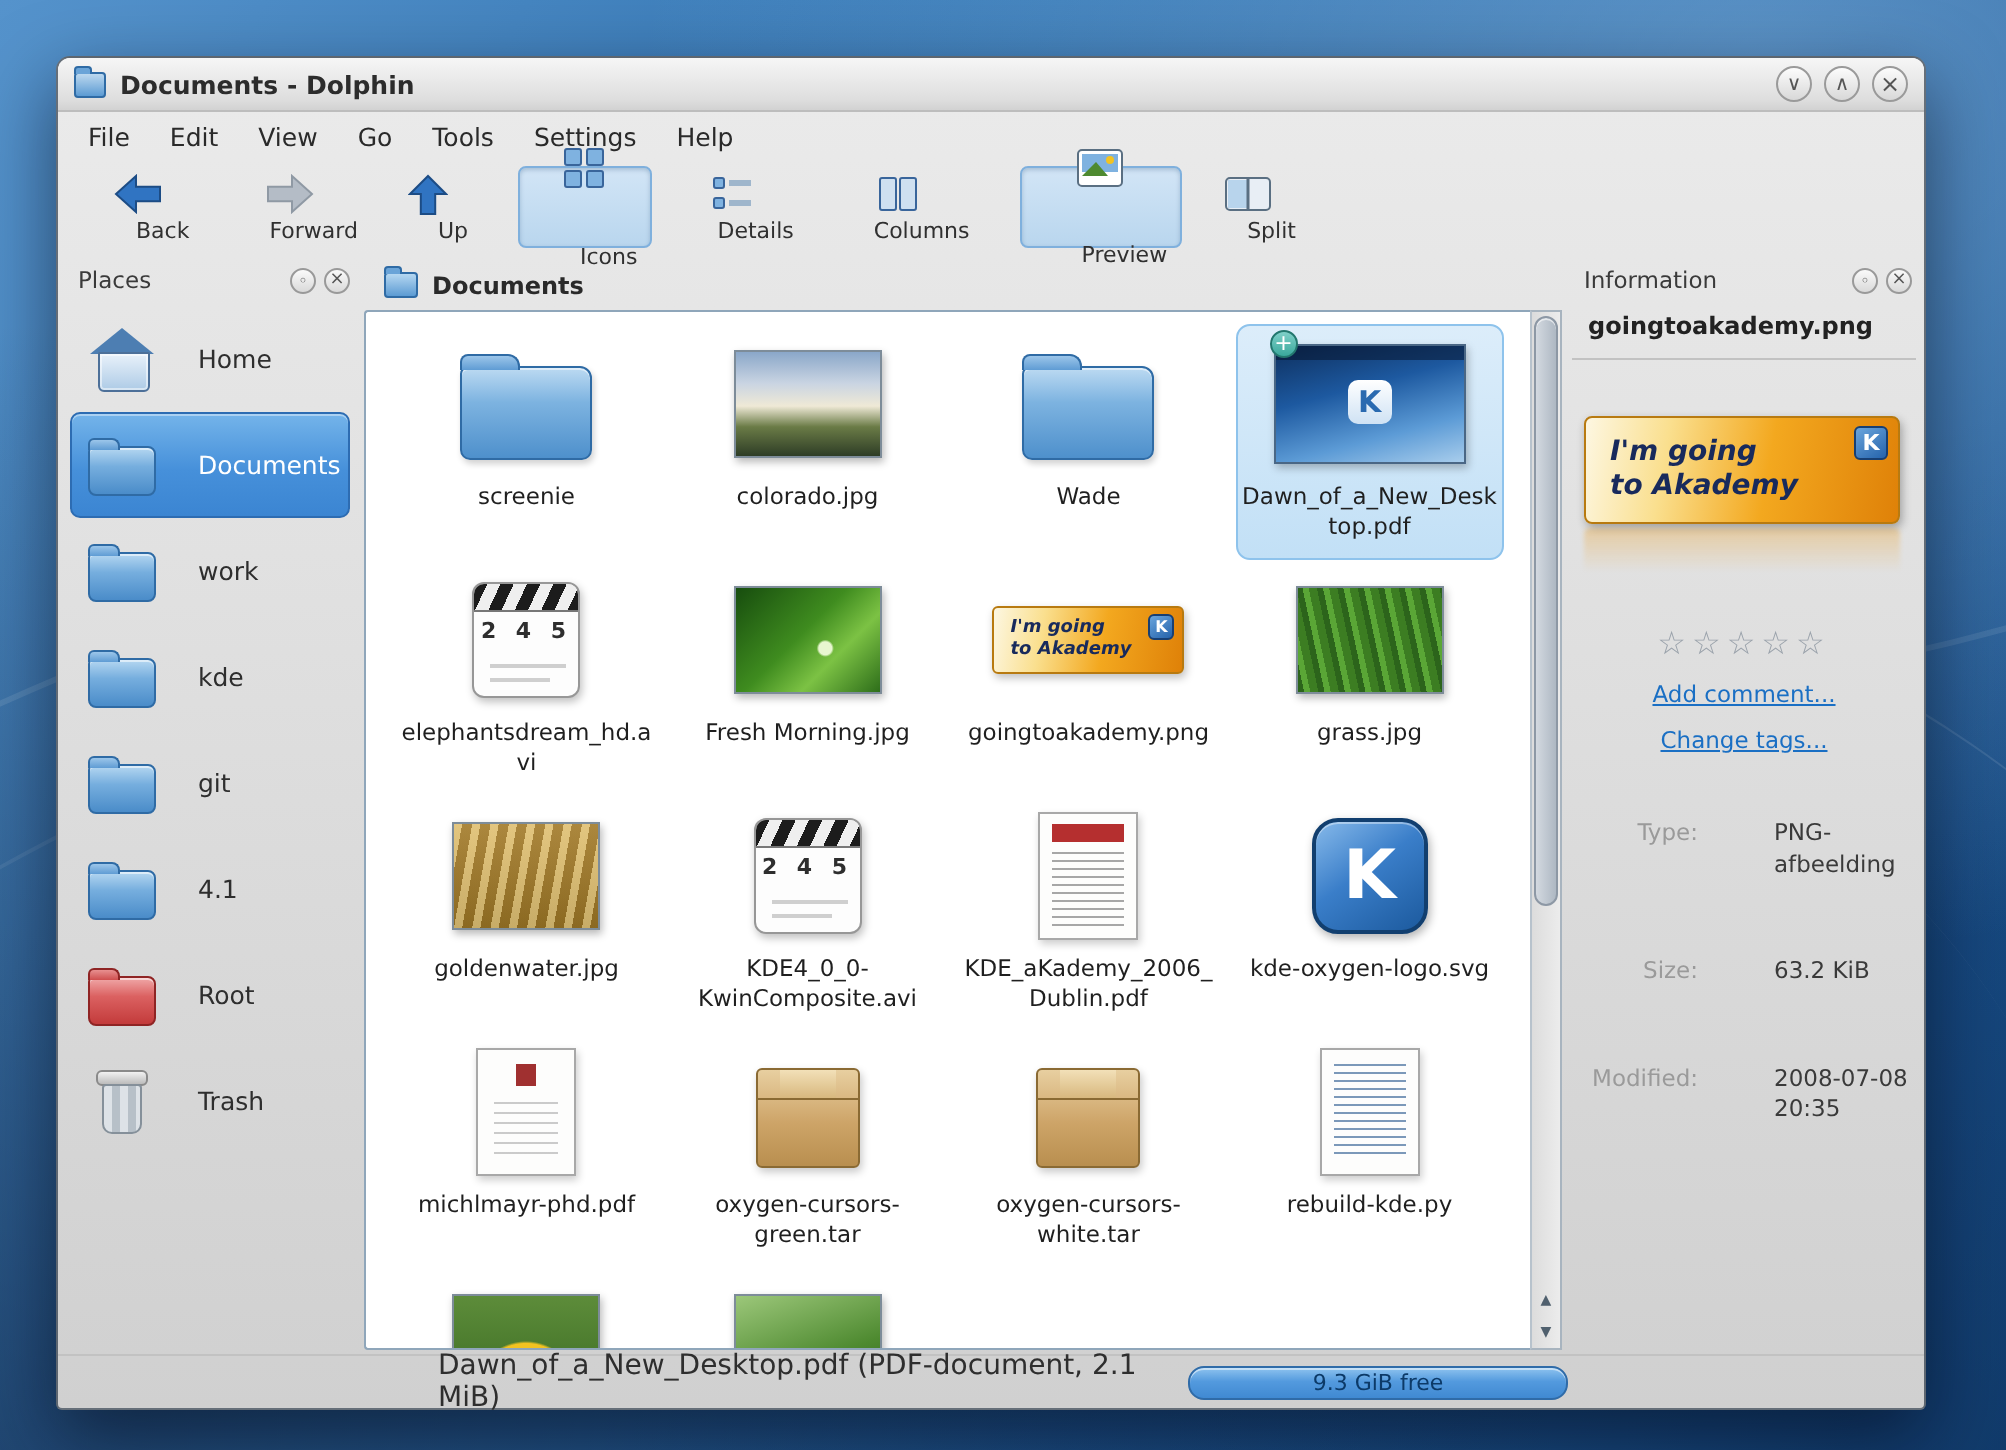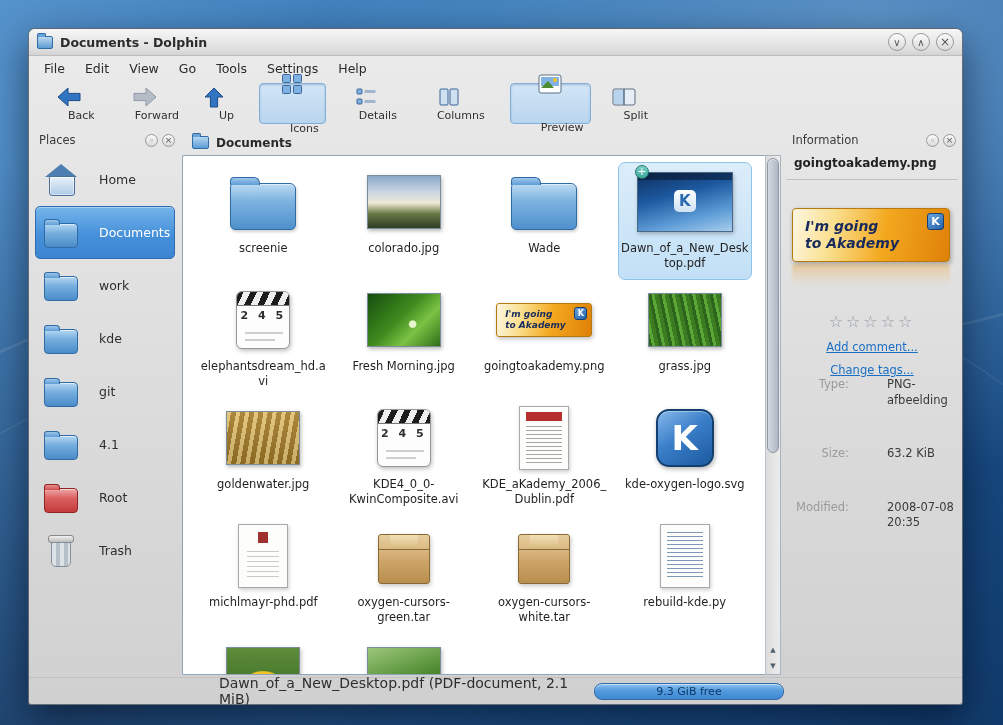--- a/index.html
+++ b/index.html
@@ -213,21 +213,21 @@
     box-shadow:1px 2px 5px rgba(0,0,0,.3); display:flex; flex-direction:column; justify-content:center; padding-left:12px; }
   .banner-big .bl { font-size:14px; font-weight:bold; font-style:italic; color:#182a5c; line-height:1.25; }
   .banner-big .aklogo { width:17px; height:17px; top:4px; right:5px; }
   .banner-big .aklogo::before { font-size:11px; }
   .banner-reflection { width:158px; height:26px; margin-top:2px; border-radius:3px; filter:blur(1px); opacity:.5;
     background:linear-gradient(180deg, rgba(238,158,30,.65) 0%, rgba(238,158,30,0) 85%); }
   .stars { text-align:center; margin-top:22px; font-size:16px; letter-spacing:3px; color:#9aa2ab; cursor:pointer; }
   .info-link { display:block; text-align:center; margin-top:9px; font-size:11.5px; color:#1a6fc4;
     text-decoration:underline; cursor:pointer; }
   .info-fields { display:grid; grid-template-columns:60px 68px; column-gap:7px; row-gap:12px;
-    justify-content:center; font-size:11.5px;gap:38px; }
+    margin-top:32px; justify-content:center; font-size:11.5px;gap:38px; }
   .f-label { color:#9a9a9a; text-align:right; }
   .f-value { color:#3a3a3a; overflow-wrap:anywhere; line-height:1.35; }
 
   
   .statusbar { height:27px; flex:0 0 27px; display:flex; align-items:center; border-top:1px solid #c2c2c2;
     padding-left:152px; }
   .status-text { flex:1; font-size:14px; color:#2e2e2e;margin-left:38px; }
   .free-capsule { width:190px; height:17px; margin-right:178px; border-radius:8px; border:1px solid #2f6ba8;
     background:linear-gradient(180deg,#8ec3ef 0%,#539ade 45%,#4089d2 100%);
     box-shadow:inset 0 1px 0 rgba(255,255,255,.5); display:flex; align-items:center; justify-content:center; }

